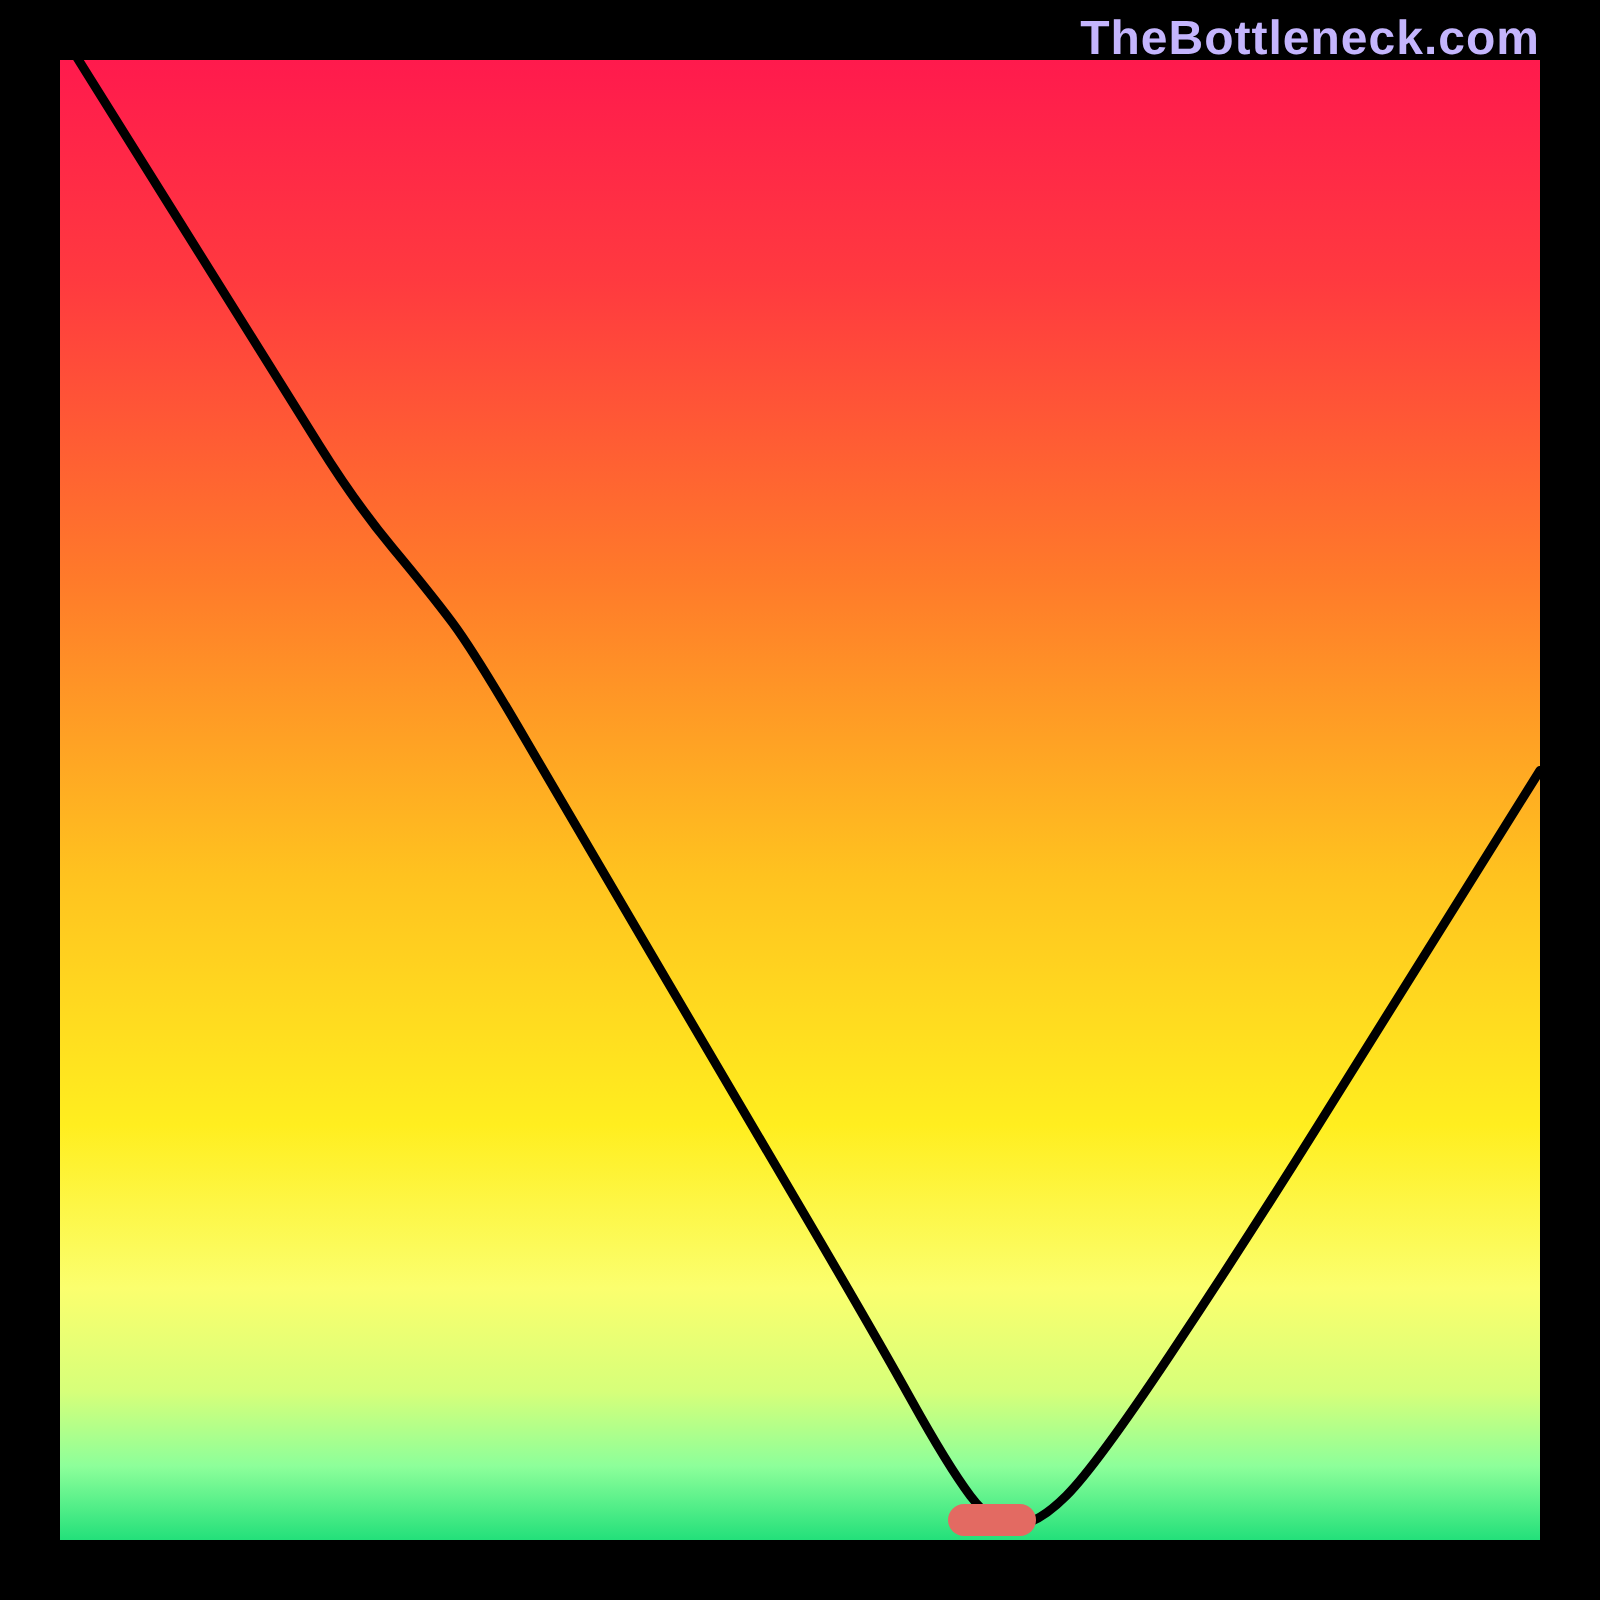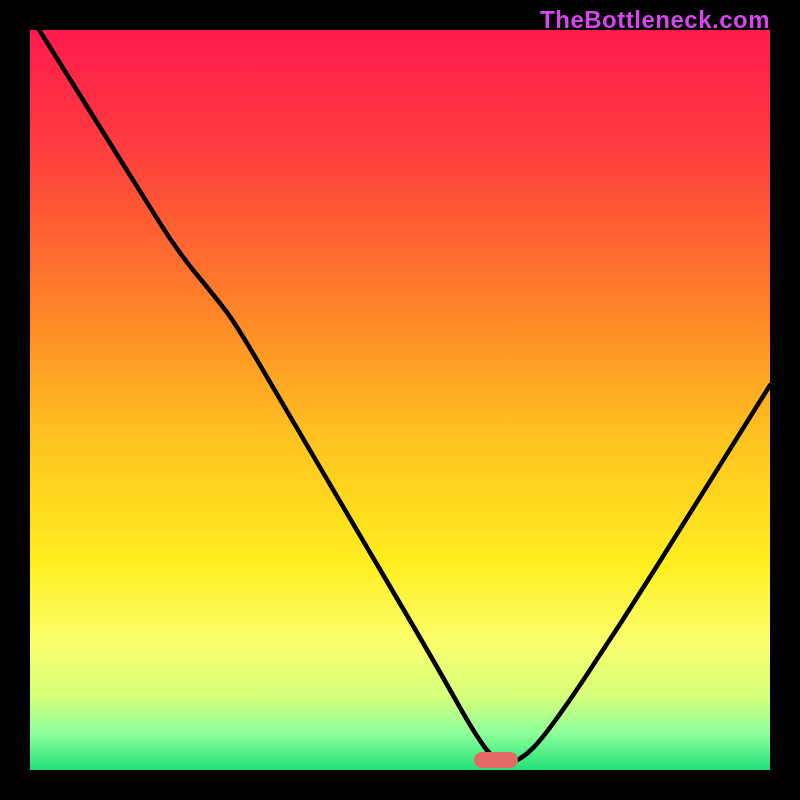--- a/index.html
+++ b/index.html
@@ -23,21 +23,21 @@
     width: 740px;
     height: 740px;
   }
   .watermark {
     position: absolute;
     top: 6px;
     right: 30px;
     font-family: Arial, Helvetica, sans-serif;
     font-size: 24px;
     font-weight: 600;
-    color: #d946ef;
+    color: #c4b5fd;
     letter-spacing: 0.5px;
     pointer-events: none;
   }
   .marker {
     position: absolute;
     height: 16px;
     border-radius: 8px;
     background: #e36a62;
     pointer-events: none;
   }

